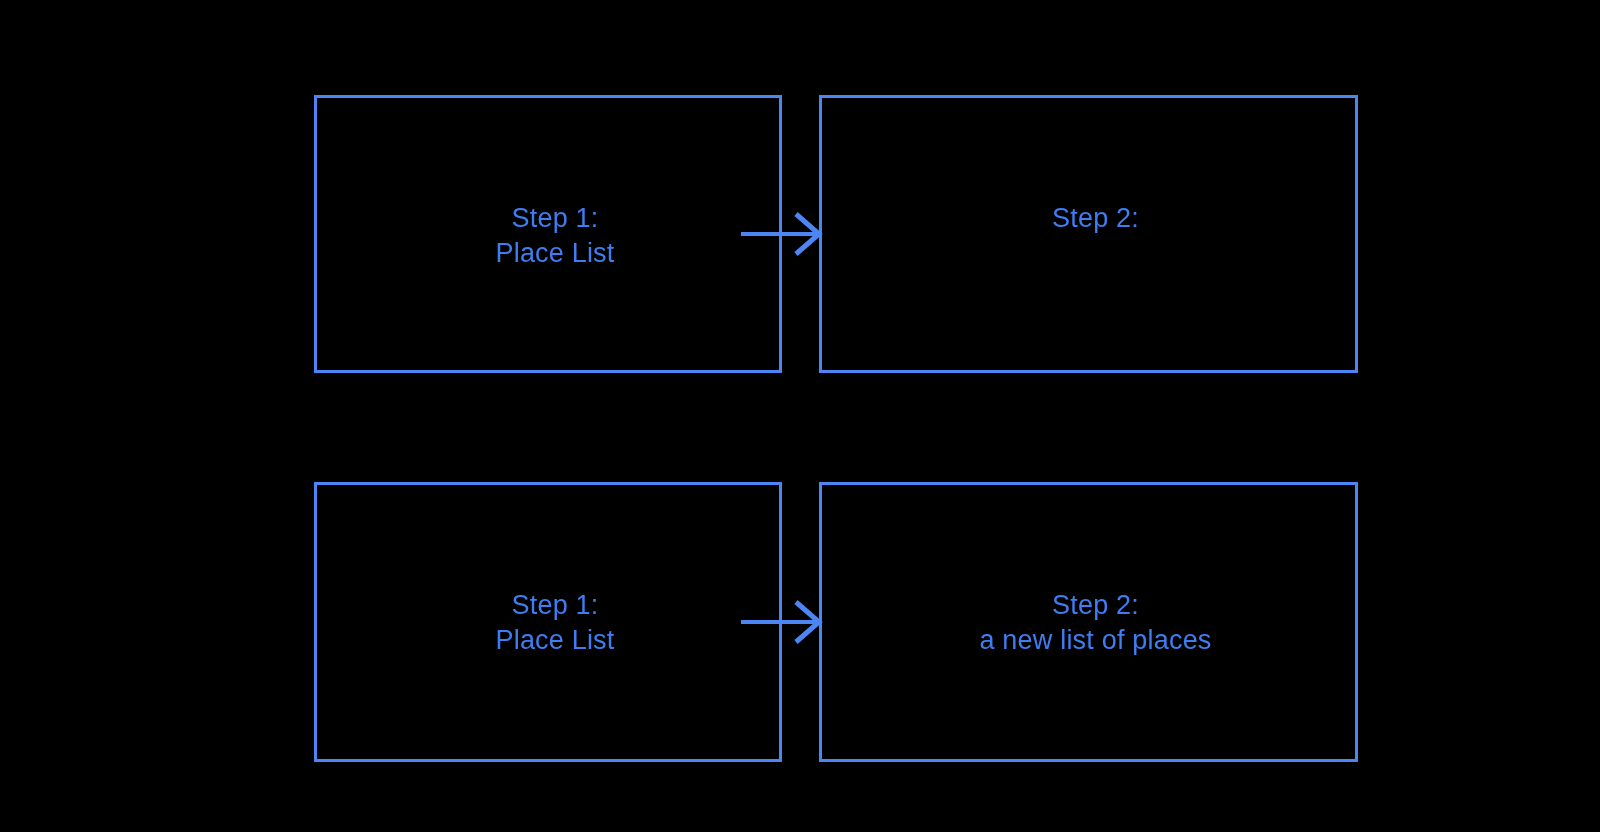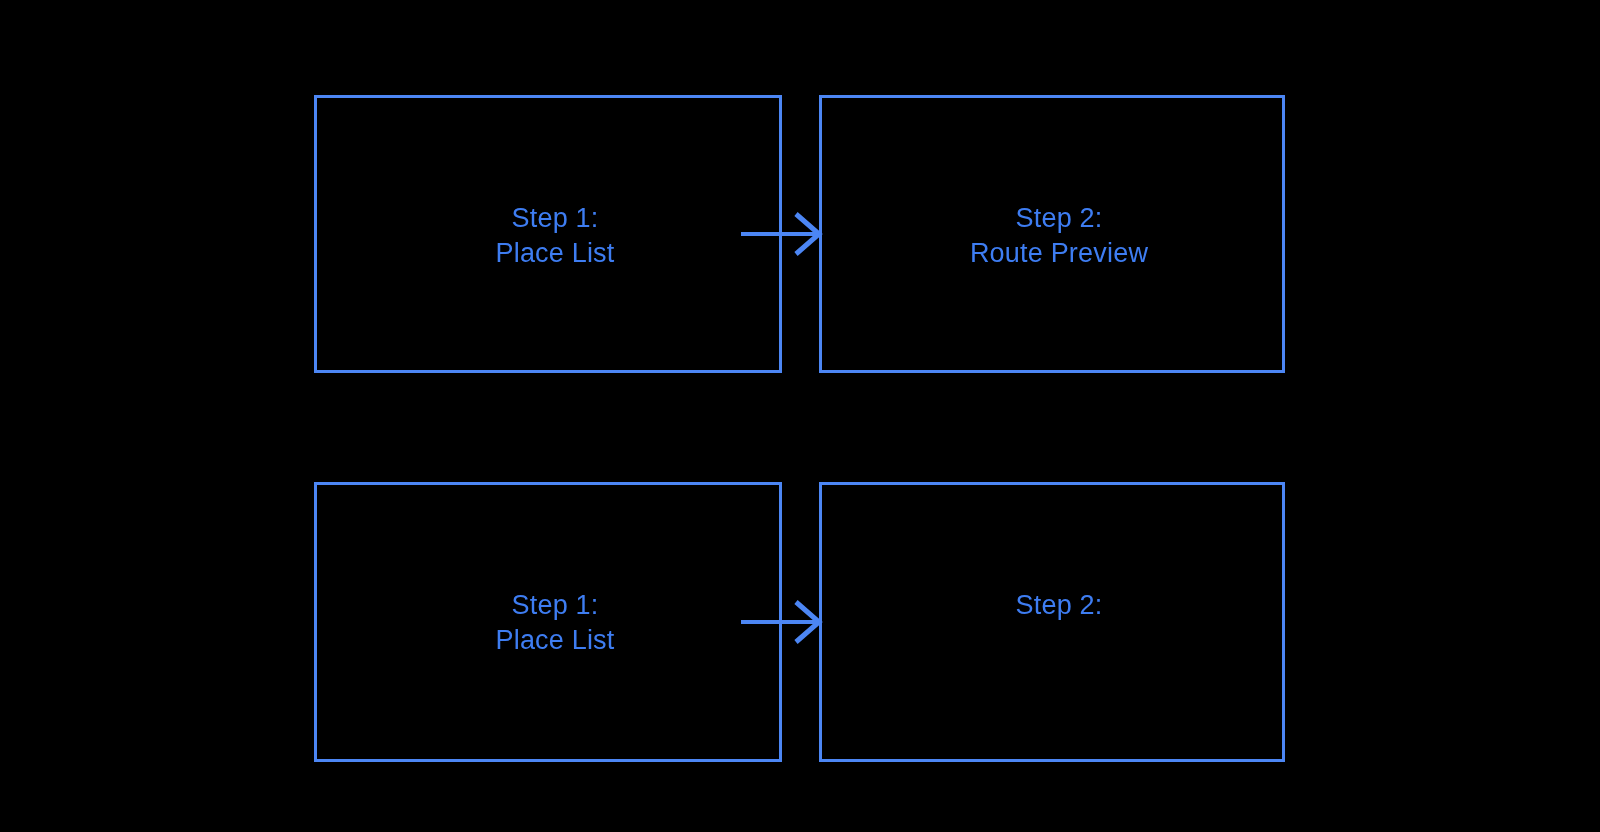--- a/index.html
+++ b/index.html
@@ -19,21 +19,21 @@
     height: 832px;
     background: var(--bg);
     overflow: hidden;
   }
   .flow-box {
     position: absolute;
     border: 3px solid var(--stroke);
     background: transparent;
   }
   .flow-box.src { left: 314px; width: 468px; }
-  .flow-box.dst { left: 819px; width: 466px; }
+  .flow-box.dst { left: 819px; width: 539px; }
   .row-top .flow-box { top: 95px; height: 278px; }
   .row-bottom .flow-box { top: 482px; height: 280px; }
   .box-label {
     position: absolute;
     top: 103px;
     left: 0;
     right: 8px;
     text-align: center;
     color: var(--text);
     font-size: 27px;
@@ -80,21 +80,20 @@
     <div class="flow-arrow">
       <svg viewBox="0 0 90 48" xmlns="http://www.w3.org/2000/svg">
         <line class="shaft" x1="3" y1="24" x2="79" y2="24"></line>
         <polyline class="head" points="58,4 81,24 58,44"></polyline>
       </svg>
     </div>
 
     <div class="flow-box dst">
       <div class="box-label">
         <span>Step 2:</span>
-        <span>Route Preview</span>
       </div>
     </div>
   </div>
 
   <div class="row-bottom">
     <div class="flow-box src">
       <div class="box-label">
         <span>Step 1:</span>
         <span>Place List</span>
       </div>
@@ -103,17 +102,18 @@
     <div class="flow-arrow">
       <svg viewBox="0 0 90 48" xmlns="http://www.w3.org/2000/svg">
         <line class="shaft" x1="3" y1="24" x2="79" y2="24"></line>
         <polyline class="head" points="58,4 81,24 58,44"></polyline>
       </svg>
     </div>
 
     <div class="flow-box dst">
       <div class="box-label">
         <span>Step 2:</span>
+        <span>a new list of places</span>
       </div>
     </div>
   </div>
 
 </div>
 
 </body></html>

